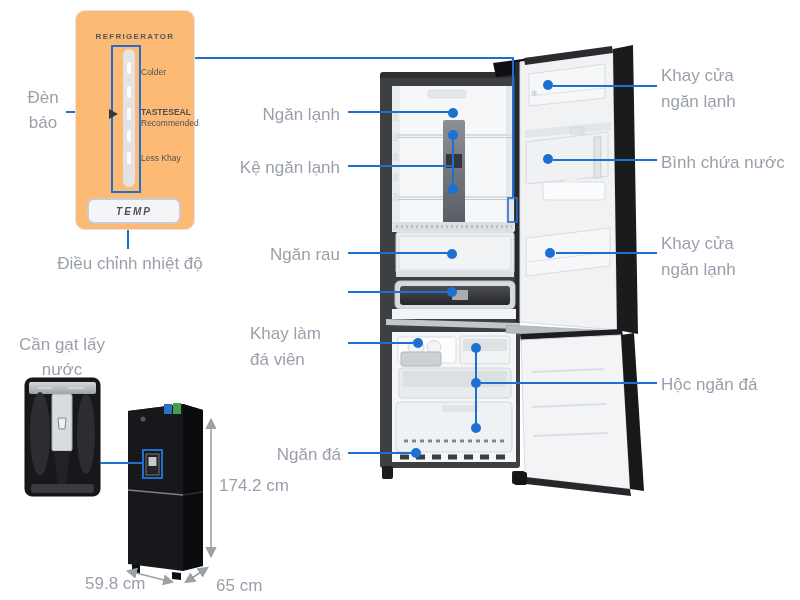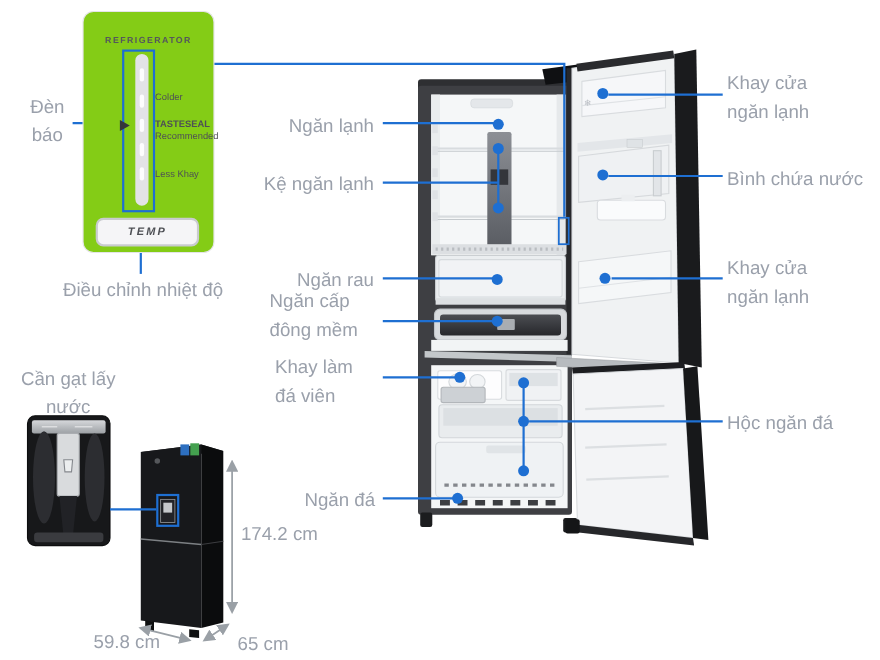--- a/index.html
+++ b/index.html
@@ -6,21 +6,21 @@
   #stage{position:relative;width:800px;height:600px;overflow:hidden;
          font-family:"Liberation Sans","DejaVu Sans",sans-serif;background:#fff;}
   #art{position:absolute;left:0;top:0;z-index:1;}
   .callout{position:absolute;z-index:3;color:#9aa0ab;font-size:17px;line-height:25px;}
   .nowrap{white-space:nowrap;}
   .r{text-align:left;}
   .c{text-align:center;}
   .dim{position:absolute;z-index:3;color:#9aa0ab;font-size:17px;white-space:nowrap;}
   
   #panel{position:absolute;left:75px;top:10px;width:118px;height:218px;z-index:2;
-         background:#84cc16;border:1px solid #e4e4e8;border-radius:10px;}
+         background:#fdba74;border:1px solid #e4e4e8;border-radius:10px;}
   #panel .title{position:absolute;left:0;top:21px;width:100%;text-align:center;
          font-size:8px;font-weight:bold;letter-spacing:1.3px;color:#55575c;}
   #strip{position:absolute;left:47px;top:38px;width:12px;height:138px;
          background:#e3e3e6;border-radius:6px;}
   .mark{position:absolute;left:4px;width:4px;height:12px;border-radius:2px;background:#fdfdfe;}
   #bluebox{position:absolute;left:35px;top:34px;width:26px;height:144px;
          border:2px solid #1e6fd2;}
   #ptr{position:absolute;left:33px;top:98px;width:0;height:0;
        border-left:9px solid #35373b;border-top:5px solid transparent;border-bottom:5px solid transparent;}
   .plabel{position:absolute;left:65px;font-size:8.5px;color:#4e5055;white-space:nowrap;}
@@ -246,34 +246,33 @@
     <div class="title">REFRIGERATOR</div>
     <div id="strip">
       <div class="mark" style="top:13px"></div>
       <div class="mark" style="top:37px"></div>
       <div class="mark" style="top:59px"></div>
       <div class="mark" style="top:81px"></div>
       <div class="mark" style="top:103px"></div>
     </div>
     <div id="bluebox"></div>
     <div id="ptr"></div>
-    <div class="plabel" style="top:72px">Colder</div>
+    <div class="plabel" style="top:56px">Colder</div>
     <div class="plabel" style="top:96px;font-weight:bold">TASTESEAL</div>
     <div class="plabel lt" style="top:107px">Recommended</div>
     <div class="plabel" style="top:142px">Less Khay</div>
     <div id="tempbtn">TEMP</div>
   </div>
 
   <div class="callout c" style="left:13px;top:85px;width:60px">Đèn báo</div>
   <div class="callout c nowrap" style="left:28px;top:251px;width:204px">Điều chỉnh nhiệt độ</div>
 
   <div class="callout r nowrap" style="right:460px;top:102px">Ngăn lạnh</div>
   <div class="callout r nowrap" style="right:460px;top:155px">Kệ ngăn lạnh</div>
   <div class="callout r nowrap" style="right:460px;top:242px">Ngăn rau</div>
-  <div class="callout r" style="right:460px;top:261px;width:95px;line-height:26px">Ngăn cấp đông mềm</div>
   <div class="callout r" style="right:458px;top:321px;width:92px;line-height:26px">Khay làm đá viên</div>
   <div class="callout r nowrap" style="right:459px;top:442px">Ngăn đá</div>
 
   <div class="callout" style="left:661px;top:63px;width:95px;line-height:26px">Khay cửa ngăn lạnh</div>
   <div class="callout nowrap" style="left:661px;top:150px">Bình chứa nước</div>
   <div class="callout" style="left:661px;top:231px;width:95px;line-height:26px">Khay cửa ngăn lạnh</div>
   <div class="callout c" style="left:12px;top:332px;width:100px">Cần gạt lấy nước</div>
 
   <div class="callout nowrap" style="left:661px;top:372px">Hộc ngăn đá</div>
 

